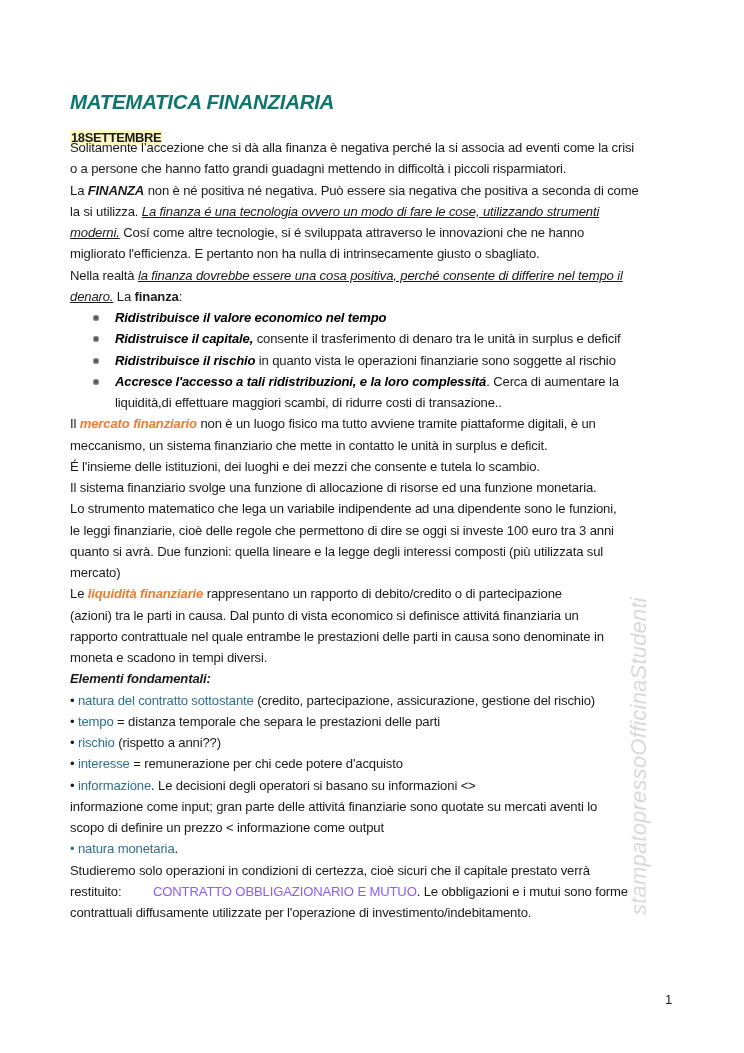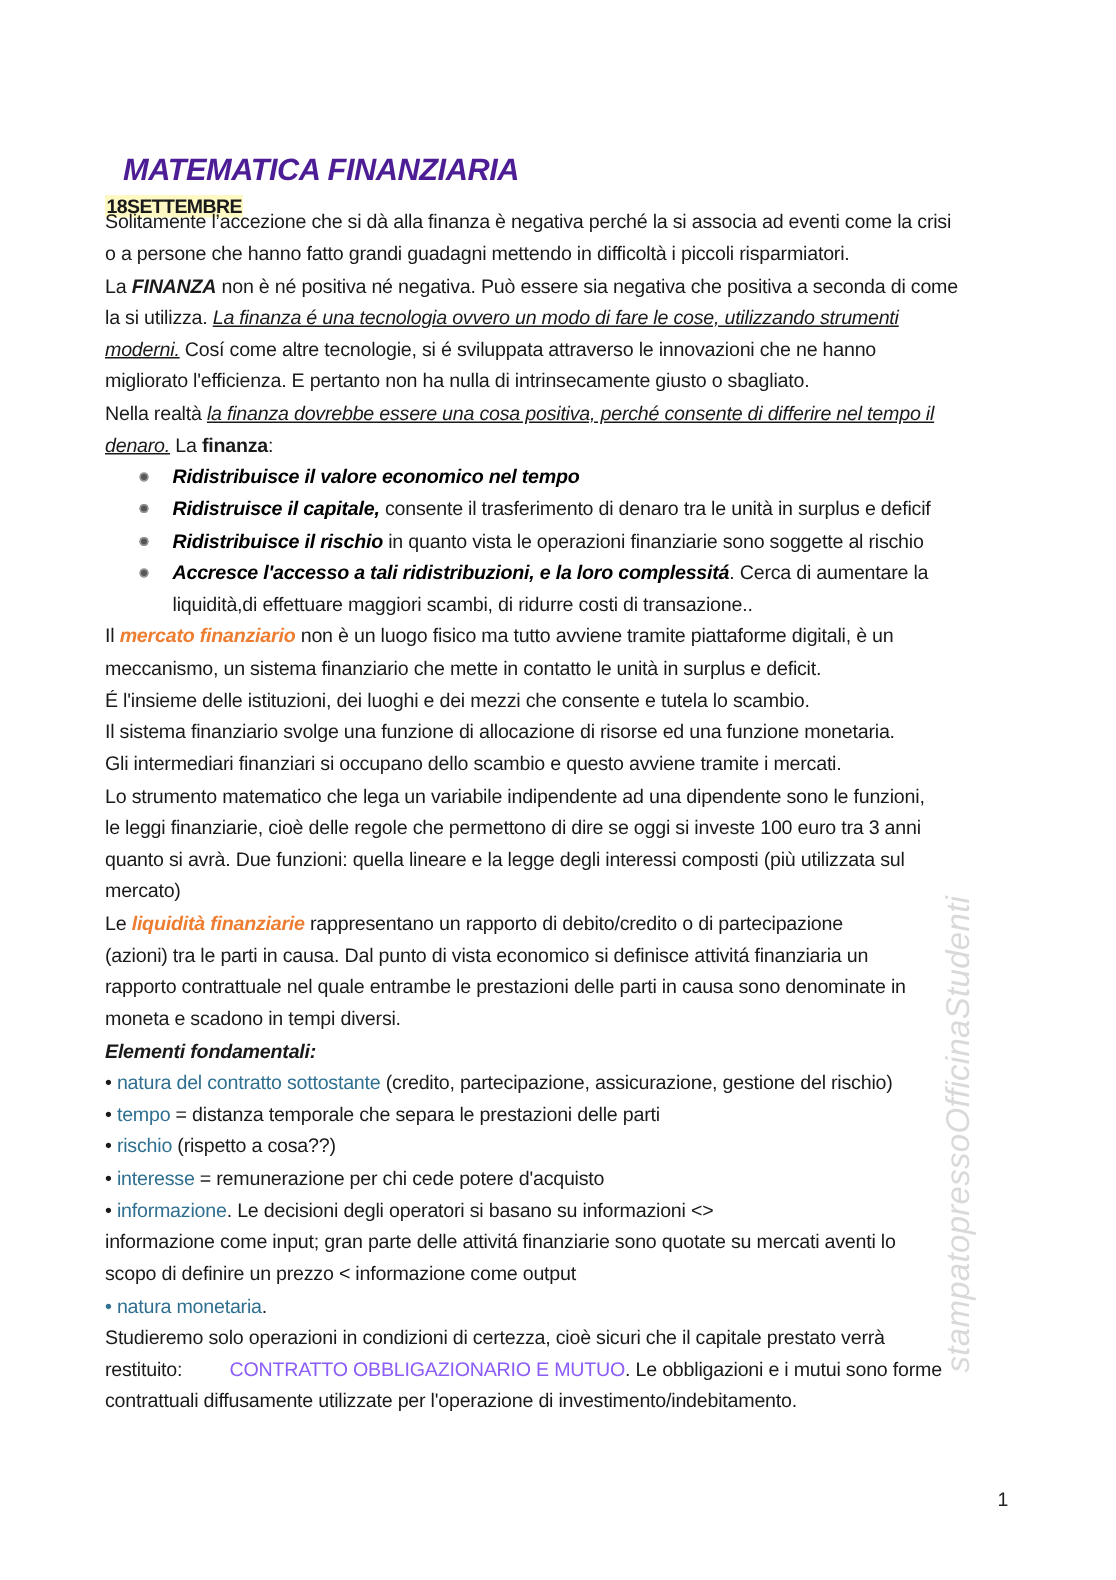--- a/index.html
+++ b/index.html
@@ -6,21 +6,21 @@
     body { width: 744px; height: 1053px; position: relative; overflow: hidden; }
     .page {
       position: absolute; left: 0; top: 0; width: 744px; height: 1053px;
       background: #ffffff;
       font-family: "Liberation Sans", sans-serif;
       color: #1a1a1a;
     }
     .title {
       position: absolute; left: 70px; top: 90px;
       font-size: 20.5px; font-weight: bold; font-style: italic;
-      color: #4c1d95; letter-spacing: -0.3px; margin: 12px;
+      color: #0f766e; letter-spacing: -0.3px; margin: 0;
       font-family: "Liberation Sans", sans-serif;
     }
     .date {
       position: absolute; left: 70px; top: 130px;
       font-size: 13px; font-weight: bold; background: #fef9c3;
       padding: 0 1px; letter-spacing: -0.4px;
     }
     .body {
       position: absolute; left: 70px; top: 137px; width: 600px;
       font-size: 13.1px; line-height: 21.25px; letter-spacing: -0.15px;
@@ -76,37 +76,36 @@
       <span class="line bul"><span class="dot"></span><span class="navy">Ridistruisce il capitale,</span><span> consente il trasferimento di denaro tra le unità in surplus e deficif</span></span>
       <span class="line bul"><span class="dot"></span><span class="navy">Ridistribuisce il rischio</span><span> in quanto vista le operazioni finanziarie sono soggette al rischio</span></span>
       <span class="line bul"><span class="dot"></span><span class="navy">Accresce l'accesso a tali ridistribuzioni, e la loro complessitá</span><span>. Cerca di aumentare la</span></span>
       <span class="line bul cont">liquidità,di effettuare maggiori scambi, di ridurre costi di transazione..</span>
     </div>
 
     <span class="line"><span>Il </span><span class="orange">mercato finanziario</span><span> non è un luogo fisico ma tutto avviene tramite piattaforme digitali, è un</span></span>
     <span class="line">meccanismo, un sistema finanziario che mette in contatto le unità in surplus e deficit.</span>
     <span class="line">É l'insieme delle istituzioni, dei luoghi e dei mezzi che consente e tutela lo scambio.</span>
     <span class="line">Il sistema finanziario svolge una funzione di allocazione di risorse ed una funzione monetaria.</span>
-    <span class="line">Gli intermediari finanziari si occupano dello scambio e questo avviene tramite i mercati.</span>
 
     <span class="line">Lo strumento matematico che lega un variabile indipendente ad una dipendente sono le funzioni,</span>
     <span class="line">le leggi finanziarie, cioè delle regole che permettono di dire se oggi si investe 100 euro tra 3 anni</span>
     <span class="line">quanto si avrà.  Due funzioni: quella lineare e la legge degli interessi composti (più utilizzata sul</span>
     <span class="line">mercato)</span>
 
     <span class="line"><span>Le </span><span class="orange">liquidità finanziarie</span><span> rappresentano un rapporto di debito/credito o di partecipazione</span></span>
     <span class="line">(azioni) tra le parti in causa. Dal punto di vista economico si definisce attivitá finanziaria un</span>
     <span class="line">rapporto contrattuale nel quale entrambe le prestazioni delle parti in causa sono denominate in</span>
     <span class="line">moneta e scadono in tempi diversi.</span>
 
     <span class="line bi">Elementi fondamentali:</span>
     <div>
       <span class="line"><span>• </span><span class="teal">natura del contratto sottostante</span><span> (credito, partecipazione, assicurazione, gestione del rischio)</span></span>
       <span class="line"><span>• </span><span class="teal">tempo</span><span> = distanza temporale che separa le prestazioni delle parti</span></span>
-      <span class="line"><span>• </span><span class="teal">rischio</span><span> (rispetto a cosa??)</span></span>
+      <span class="line"><span>• </span><span class="teal">rischio</span><span> (rispetto a anni??)</span></span>
       <span class="line"><span>• </span><span class="teal">interesse</span><span> = remunerazione per chi cede potere d'acquisto</span></span>
       <span class="line"><span>• </span><span class="teal">informazione</span><span>. Le decisioni degli operatori si basano su informazioni &lt;&gt;</span></span>
       <span class="line">informazione come input; gran parte delle attivitá finanziarie sono quotate su mercati aventi lo</span>
       <span class="line">scopo di definire un prezzo &lt; informazione come output</span>
       <span class="line"><span class="teal">• natura monetaria</span><span>.</span></span>
     </div>
 
     <span class="line">Studieremo solo operazioni in condizioni di certezza, cioè sicuri che il capitale prestato verrà</span>
     <span class="line"><span>restituito: </span><span class="green">CONTRATTO OBBLIGAZIONARIO E MUTUO</span><span>. Le obbligazioni e i mutui sono forme</span></span>
     <span class="line">contrattuali diffusamente utilizzate per l'operazione di investimento/indebitamento.</span>

